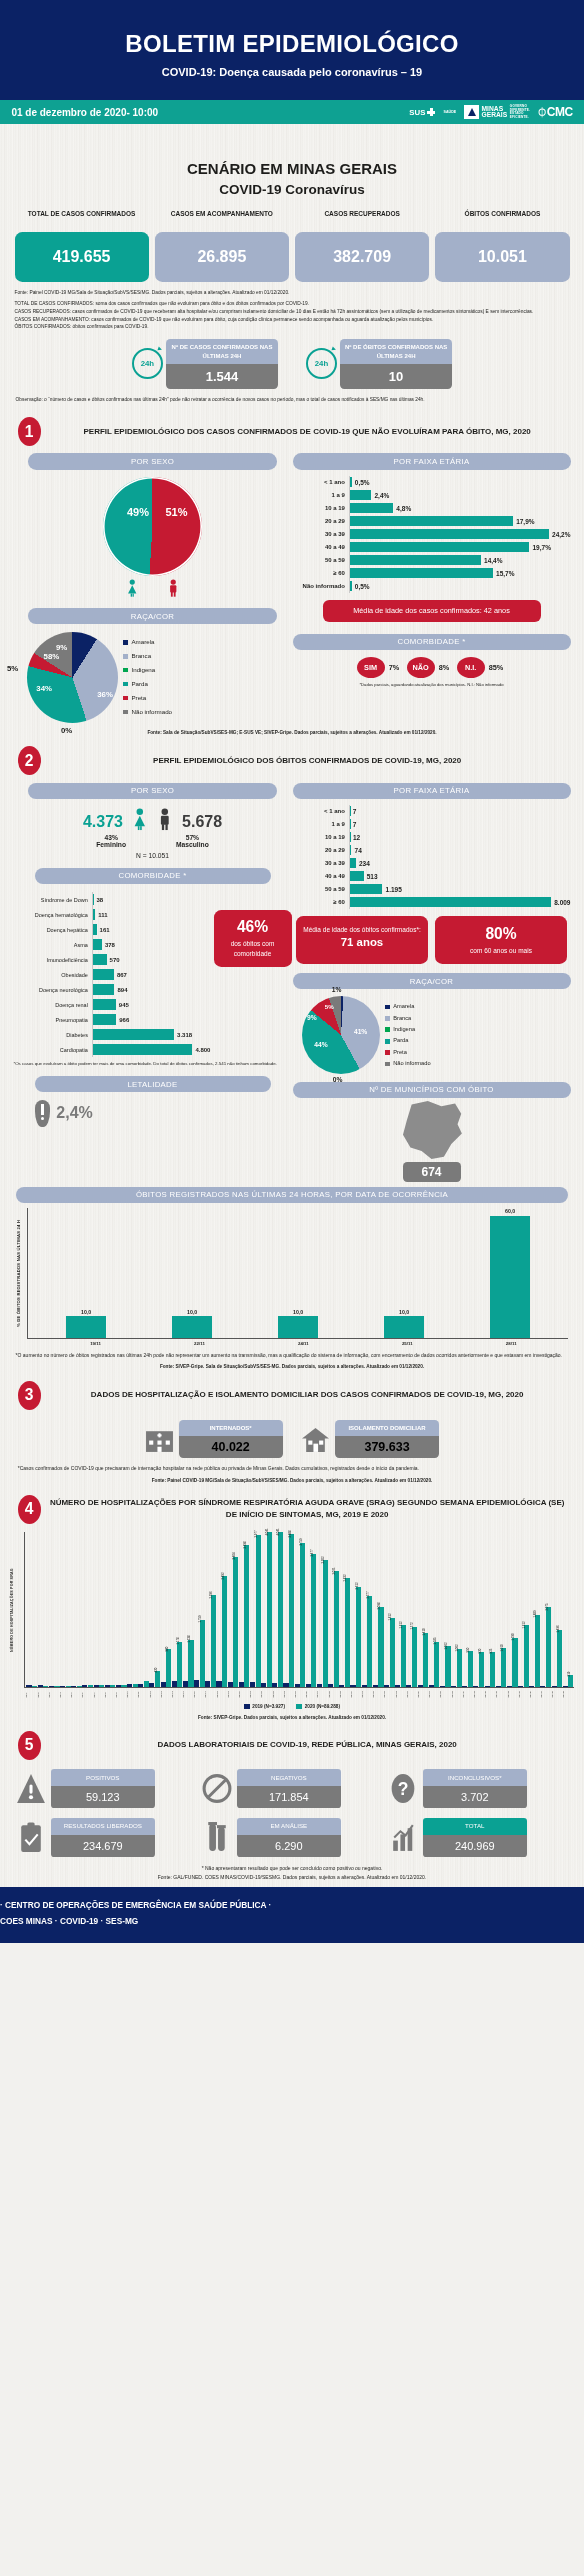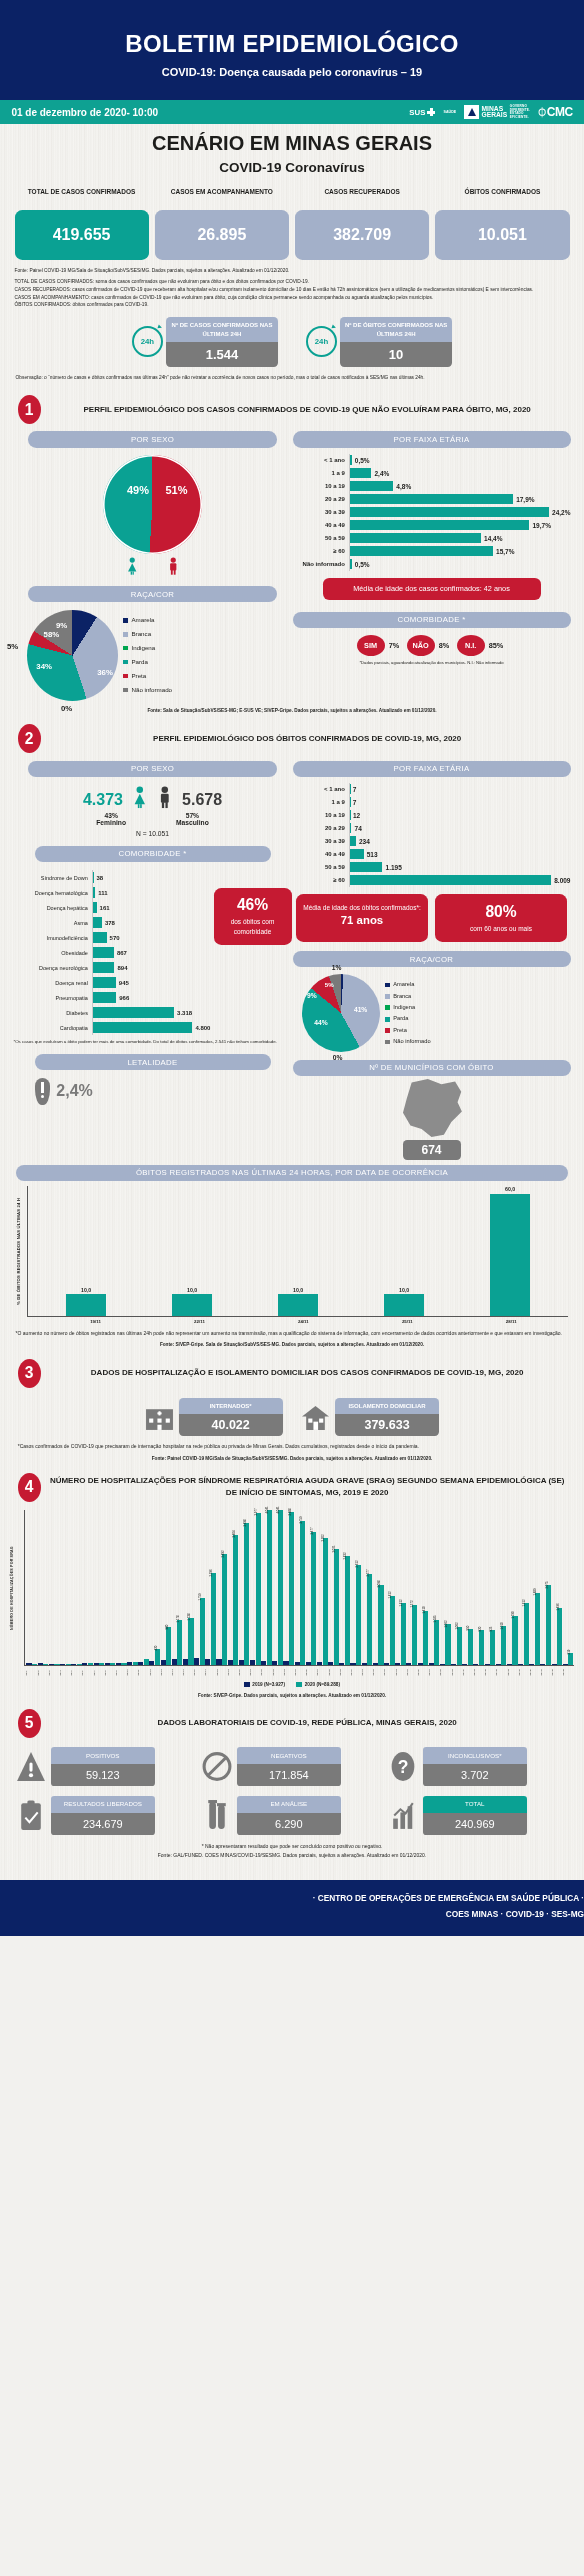--- a/index.html
+++ b/index.html
@@ -36,21 +36,21 @@
   .cen { text-align: center; }
   .pill { background:#a3b0c9; color:#fff; border-radius:8.3px; text-align:center;
           padding:3.6px 5.2px; font-size:7.8px; letter-spacing:0.3px; }
   .small-note { font-size: 5px; line-height: 1.55; text-align: justify; }
   .source { font-size: 4.7px; text-align: center; font-weight: bold; }
   .numcircle { width:23px;height:29px;border-radius:50%;background:#c51a32;color:#fff;
                font-size:15.6px;font-weight:bold;display:flex;align-items:center;justify-content:center;flex:0 0 auto;}
 
   
   .cenario { padding: 8.3px 0 2.1px; }
-  .cenario h3 { font-size: 20px; font-weight: bold; text-align:center; }
+  .cenario h3 { font-size: 15px; font-weight: bold; text-align:center;margin-top:28px; }
   .cenario h4 { font-size: 13.5px; font-weight: bold; text-align:center; margin-top: 4.7px; }
   .cards { display: flex; justify-content: flex-end; gap: 6.2px; margin-top: 11.4px; padding: 0 14.5px; }
   .card { flex: 1; text-align: center; }
   .card .lbl { font-size: 6.5px; font-weight: bold; line-height: 1.5; min-height: 20px; }
   .card .box { margin-top: 3.1px; border-radius: 7.3px; height: 50px; display:flex;
                align-items:center;justify-content:center; color:#fff; font-size: 16px; font-weight: bold; }
   .box.teal { background: #0aa193; }
   .box.grey { background: #a3b0c9; }
 
   .defs { padding: 7.3px 14.5px 0; }
@@ -150,21 +150,21 @@
   .ocbar .v { font-size: 5.2px; font-weight:bold; margin-bottom: 1.6px; }
   .ocbar .b { background:#0aa193; width: 100%; }
   .xaxis { display:flex; justify-content: space-around; padding: 2.1px 5.2px 0 16.6px; border-top:1px solid #555; margin-left:11.4px;}
   .xaxis span { width:40px; text-align:center; font-size: 4.4px; font-weight:bold; }
 
   
   .hosp { display:flex; justify-content:center; gap: 18.7px; margin-top: 8.3px; padding: 0 21px; }
   .hospitem { display:flex; align-items:center; gap:4.7px; }
   .hcard { width: 104px; border-radius: 4.2px; overflow:hidden; }
   .hcard .t { background:#a3b0c9;color:#fff;font-size:6px;font-weight:bold;text-align:center;padding:3.6px 2.1px;line-height:1.45; }
-  .hcard .v { background:#7a7a7a;color:#ffffff;font-size:12.5px;font-weight:bold;text-align:center;padding:4.2px 2.1px; }
+  .hcard .v { background:#7a7a7a;color:#000000;font-size:12.5px;font-weight:bold;text-align:center;padding:4.2px 2.1px; }
 
   
   .srag { padding: 3.1px 10.4px 0; }
   .sragchart { display:flex; height: 156px; margin-top:3.1px; }
   .sragplot { flex:1; border-left:0.8px solid #555; border-bottom:0.8px solid #555;
               display:flex; align-items:flex-end; gap:0.5px; padding-left:1.6px; position:relative; }
   .sraggrp { flex:1; display:flex; align-items:flex-end; gap:0.5px; height:100%; position:relative; }
   .sragbar { flex:1; position:relative; }
   .sragbar .lab { position:absolute; bottom:100%; left:50%; transform:translateX(-50%) rotate(-90deg);
                   transform-origin: bottom center; font-size:2.9px; white-space:nowrap; margin-bottom:0.5px; }
@@ -180,21 +180,21 @@
   .labgrid { display:grid; grid-template-columns: repeat(3,1fr); gap: 10.4px 5.2px;
              padding: 7.3px 15.6px 0; }
   .labitem { display:flex; align-items:center; gap:5.2px; }
   .labicon { width:30px;height:33px;flex:0 0 auto;display:flex;align-items:center;justify-content:center;
              color:#7a7a7a; }
   .labcard { flex:1; border-radius:3.1px; overflow:hidden; max-width: 104px; }
   .labcard .t { background:#a3b0c9;color:#fff;font-size:6.2px;text-align:center;padding:4.2px 2.1px;line-height:1.4; }
   .labcard .t.teal { background:#0aa193; }
   .labcard .v { background:#7a7a7a;color:#fff;font-size:11px;text-align:center;padding:4.7px 2.1px; }
 
-  .footer { background:#0b2265; text-align:right; padding: 11.4px 0 13.5px; margin-top: 22px; }
+  .footer { background:#0b2265; text-align:left; padding: 11.4px 0 13.5px; margin-top: 7px; }
   .footer div { color:#fff; font-size: 8.3px; font-weight:bold; line-height:1.85; }
 </style>
 </head>
 <body>
 
 <div class="page">
 
   <div class="hero">
     <h1>BOLETIM EPIDEMIOLÓGICO</h1>
     <h2>COVID-19: Doença causada pelo coronavírus – 19</h2>

